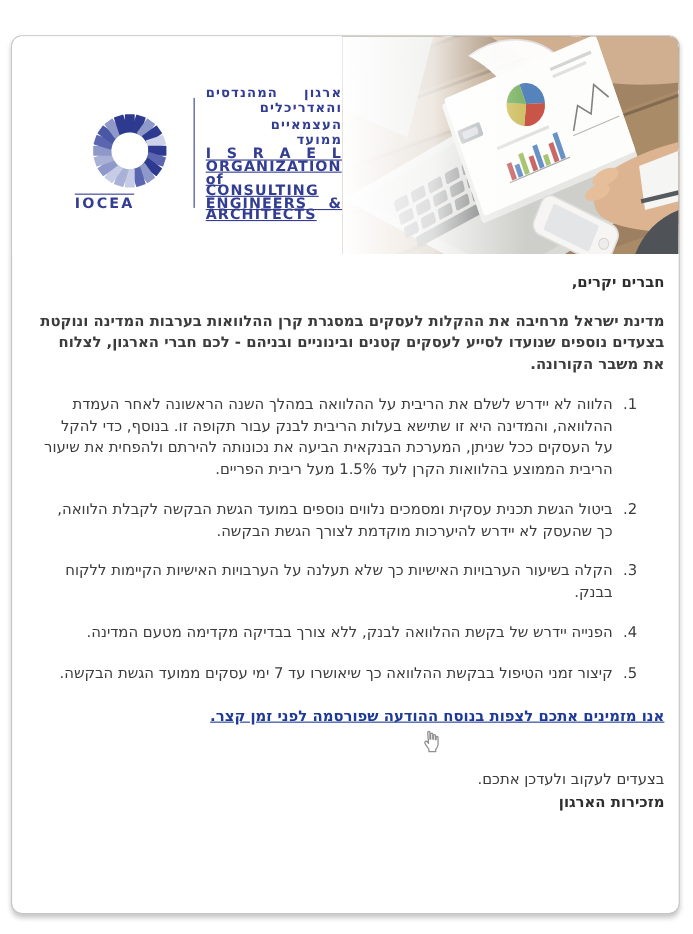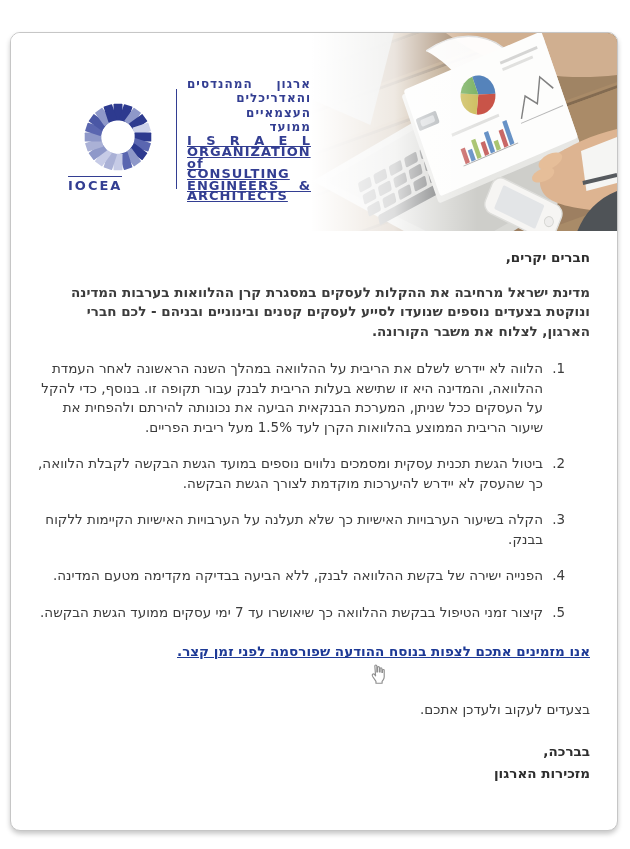--- a/index.html
+++ b/index.html
@@ -48,21 +48,21 @@
   }
   .photo {
     flex: 1 1 auto; height: 198px;
     border-radius: 0 9px 0 0;
     overflow: hidden; position: relative;
   }
   .photo svg { display: block; width: 100%; height: 100%; }
   
   .mail-body {
     direction: rtl; text-align: right;
-    padding: 17px 27px 0 25px;
+    padding: 17px 13px 0 25px;
     color: #3c3c3c; font-size: 13.5px; line-height: 19.5px;
   }
   .bold { font-weight: bold; color: #2e2e2e; }
   .greeting { margin: 0; }
   .intro { margin: 15px 0 0; font-weight: bold; }
   .list-heading { margin: 20px 0 0; }
   ol.measures { margin: 18px 0 0; padding: 0 42px 0 0; }
   ol.measures li { margin-bottom: 17px; padding-right: 5px; }
   ol.measures li:last-child { margin-bottom: 0; }
   .link-row { margin-top: 20px; }
@@ -242,37 +242,36 @@
     <div class="mail-body">
       <p class="greeting bold">חברים יקרים,</p>
 
       <p class="intro">מדינת ישראל מרחיבה את ההקלות לעסקים במסגרת קרן ההלוואות בערבות המדינה ונוקטת בצעדים נוספים שנועדו לסייע לעסקים קטנים ובינוניים ובניהם - לכם חברי הארגון, לצלוח את משבר הקורונה.</p>
 
 
       <ol class="measures">
         <li>הלווה לא יידרש לשלם את הריבית על ההלוואה במהלך השנה הראשונה לאחר העמדת ההלוואה, והמדינה היא זו שתישא בעלות הריבית לבנק עבור תקופה זו. בנוסף, כדי להקל על העסקים ככל שניתן, המערכת הבנקאית הביעה את נכונותה להירתם ולהפחית את שיעור הריבית הממוצע בהלוואות הקרן לעד 1.5% מעל ריבית הפריים.</li>
         <li>ביטול הגשת תכנית עסקית ומסמכים נלווים נוספים במועד הגשת הבקשה לקבלת הלוואה, כך שהעסק לא יידרש להיערכות מוקדמת לצורך הגשת הבקשה.</li>
         <li>הקלה בשיעור הערבויות האישיות כך שלא תעלנה על הערבויות האישיות הקיימות ללקוח בבנק.</li>
-        <li>הפנייה ישירה של בקשת ההלוואה לבנק, ללא הביעה בבדיקה מקדימה מטעם המדינה.</li>
+        <li>הפנייה יידרש של בקשת ההלוואה לבנק, ללא צורך בבדיקה מקדימה מטעם המדינה.</li>
         <li>קיצור זמני הטיפול בבקשת ההלוואה כך שיאושרו עד 7 ימי עסקים ממועד הגשת הבקשה.</li>
       </ol>
 
       <div class="link-row">
         <a href="#">אנו מזמינים אתכם לצפות בנוסח ההודעה שפורסמה לפני זמן קצר.</a>
       </div>
 
       <div class="cursor-row">
         <span class="cursor">
           <svg width="23" height="24" viewBox="0 0 24 25">
             <path d="M9.2,4.2 c0-1.5 2.1-1.5 2.1,0 l0,6.2 0.7,0 0-4.6 c0-1.4 2-1.4 2,0 l0,4.6 0.7,0 0-3.4 c0-1.3 1.9-1.3 1.9,0 l0,3.9 0.6,0 0-2.2 c0-1.2 1.8-1.2 1.8,0 l0,6.6 c0,1.3-0.4,2.5-1.2,3.5 l-1,1.3 0,2.1 -6.4,0 0-2 -3.1-4.6 c-0.5-0.8-1.5-2.1-0.4-2.9 0.7-0.5 1.7-0.2 2.2,0.5 l0.9,1.2 z" fill="#ffffff" stroke="#8f8f8f" stroke-width="1.2" stroke-linejoin="round"></path>
             <path d="M9.2,4.2 l0,7.5" fill="none" stroke="#8f8f8f" stroke-width="0"></path>
           </svg>
         </span>
       </div>
 
       <p class="followup">בצעדים לעקוב ולעדכן אתכם.</p>
 
-      <p class="signoff bold">בברכה,</p>
       <p class="signature bold">מזכירות הארגון</p>
     </div>
 
   </div>
 </div>
 
 </body></html>

